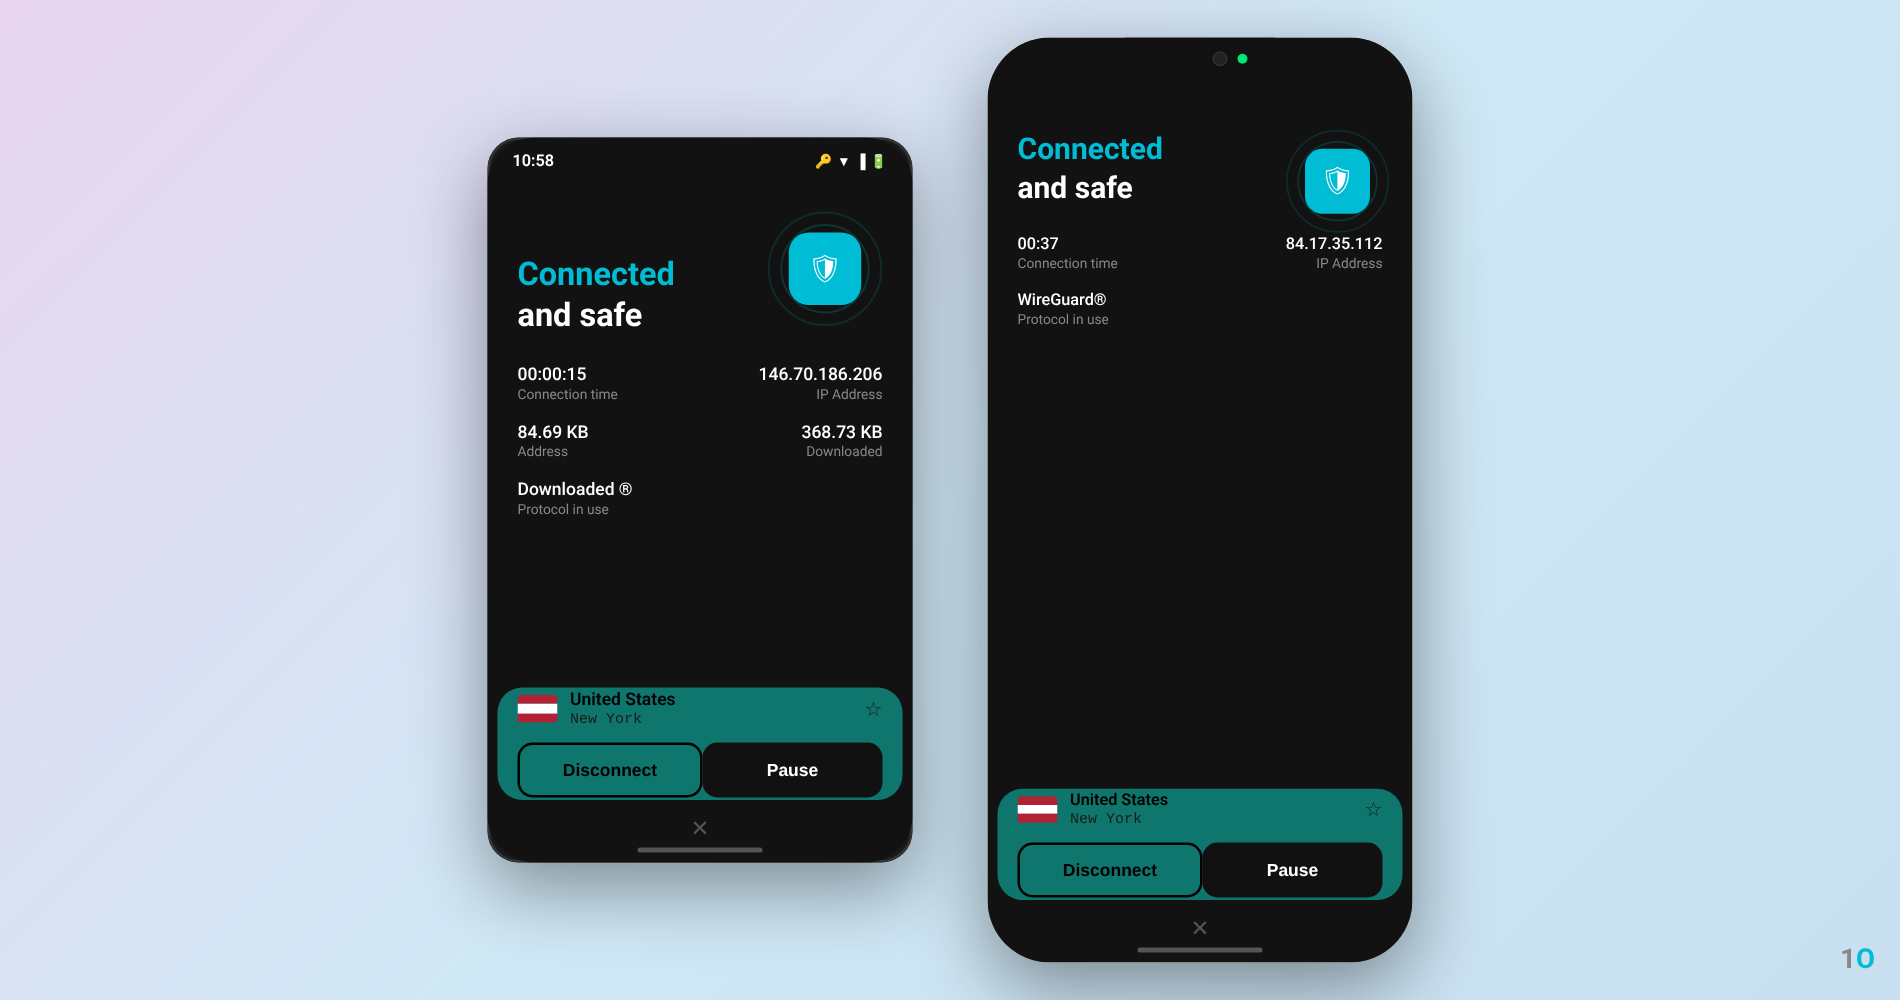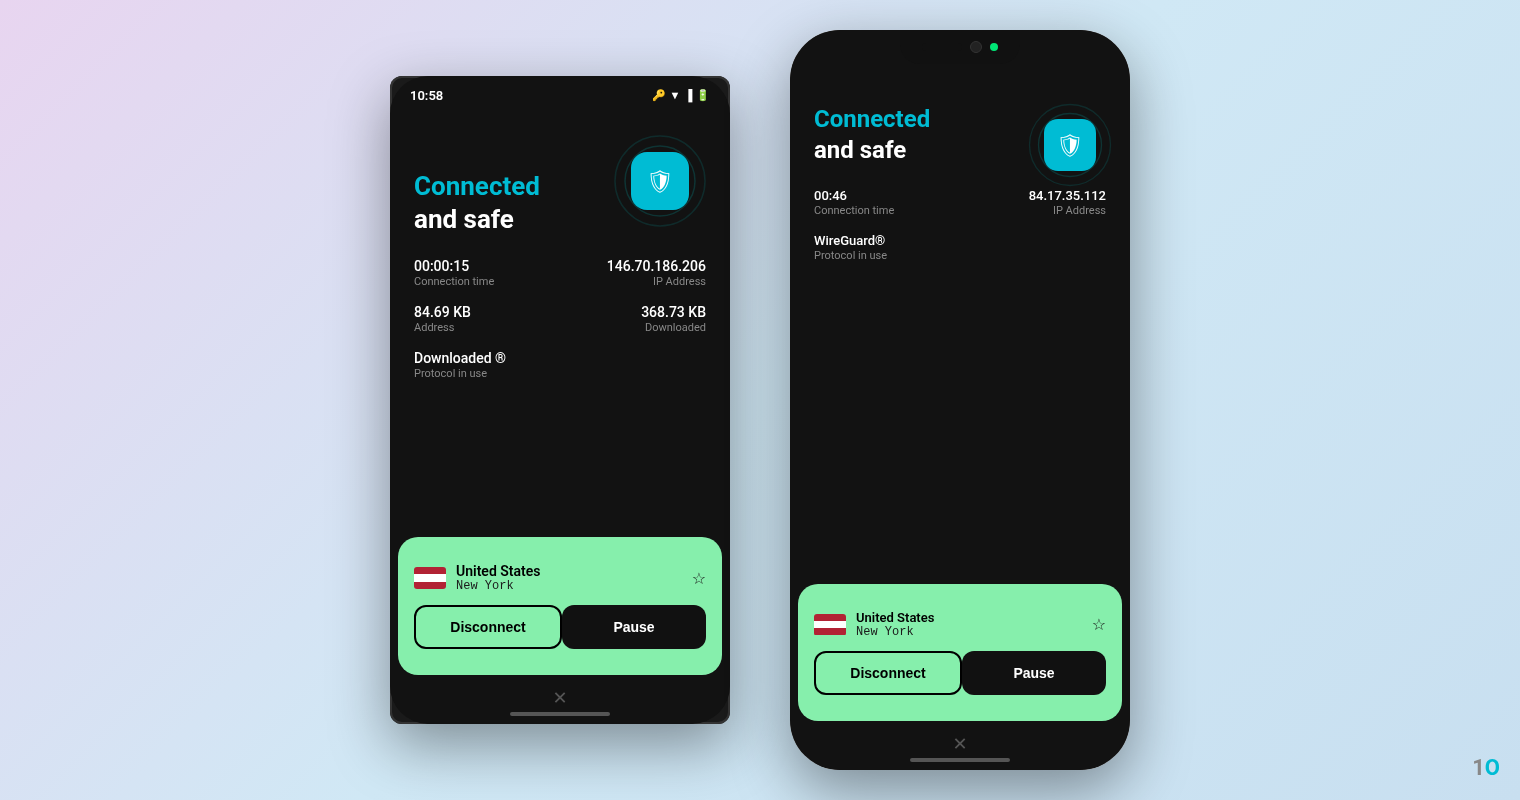--- a/index.html
+++ b/index.html
@@ -18,23 +18,23 @@
 
     .phones-container {
       display: flex;
       gap: 60px;
       align-items: center;
     }
 
     
     .phone-android {
       width: 340px;
-      height: 648px;
+      height: 580px;
       background: #1a1a1a;
-      border-radius: 12px;
+      border-radius: 25px;
       position: relative;
       box-shadow: 0 20px 60px rgba(0,0,0,0.4), inset 0 0 0 2px #333;
       overflow: hidden;
     }
 
     .phone-android .status-bar {
       display: flex;
       justify-content: space-between;
       align-items: center;
       padding: 12px 20px 8px;
@@ -219,23 +219,23 @@
       color: #888;
       font-size: 11px;
       display: block;
       margin-top: 1px;
     }
 
     .stat-item.right { text-align: right; }
 
     
     .bottom-card {
-      background: #86efac;
+      background: #0f766e;
       border-radius: 20px;
-      padding: 26px 16px;
+      padding: 2px 16px;
       margin: 0 8px 12px;
     }
 
     .location-row {
       display: flex;
       align-items: center;
       justify-content: space-between;
       margin-bottom: 12px;
     }
 
@@ -440,21 +440,21 @@
           <span class="shield-icon">🛡</span>
         </div>
       </div>
 
       <div class="screen-content">
         <div class="connected-title">Connected</div>
         <div class="safe-text">and safe</div>
 
         <div class="stats-grid">
           <div class="stat-item">
-            <span class="stat-value">00:46</span>
+            <span class="stat-value">00:37</span>
             <span class="stat-label">Connection time</span>
           </div>
           <div class="stat-item right">
             <span class="stat-value">84.17.35.112</span>
             <span class="stat-label">IP Address</span>
           </div>
           <div class="stat-item">
             <span class="stat-value">WireGuard®</span>
             <span class="stat-label">Protocol in use</span>
           </div>

